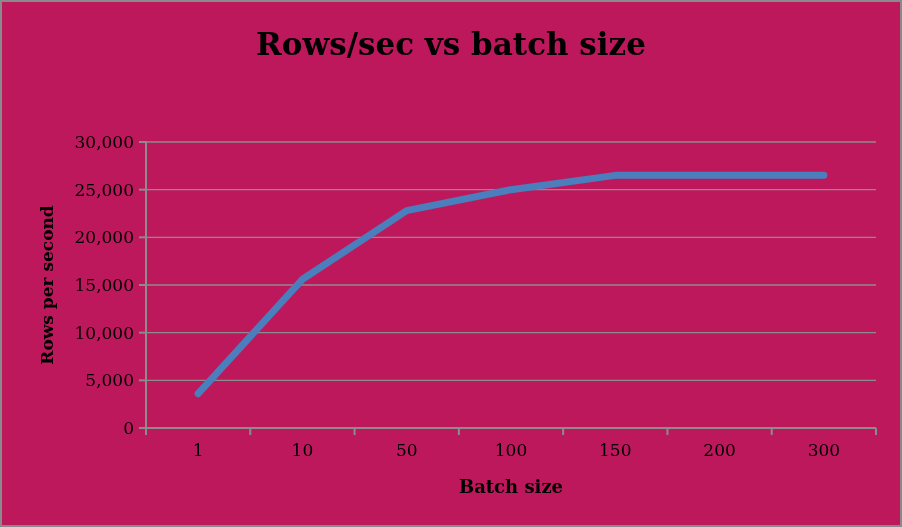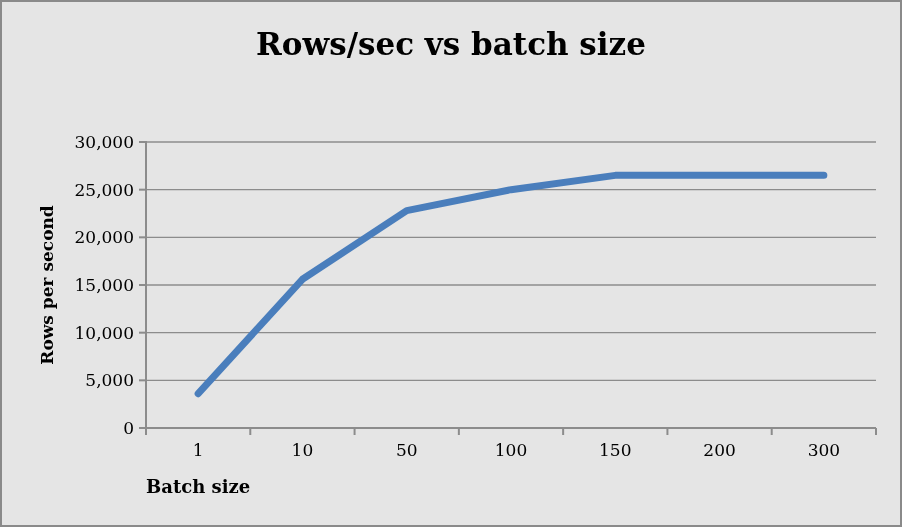--- a/index.html
+++ b/index.html
@@ -2,21 +2,21 @@
 <html><head>
 <meta charset="utf-8">
 <style>
   html, body { margin: 0; padding: 0; background: #ffffff; }
   #canvas {
     position: relative;
     width: 902px;
     height: 527px;
     box-sizing: border-box;
     border: 2px solid #8a8a8a;
-    background: #e5e5e5;
+    background: #be185d;
     font-family: "DejaVu Serif", "Liberation Serif", serif;
     color: #000000;
     overflow: hidden;
   }
   .title-block {
     position: absolute;
     top: 20px;
     left: 0;
     width: 100%;
     text-align: center;
@@ -35,20 +35,21 @@
     transform: translate(-50%, -50%) rotate(-90deg);
     white-space: nowrap;
     font-size: 17px;
     font-weight: 700;
   }
   .x-title {
     position: absolute;
     top: 474px;
     left: 144px;
     width: 730px;
+    text-align: center;
     font-size: 18px;
     font-weight: 700;
   }
   #plot-svg { position: absolute; top: 0; left: 0; }
   #plot-svg text {
     font-family: "DejaVu Serif", "Liberation Serif", serif;
     font-size: 17px;
     fill: #000000;
   }
 </style>

